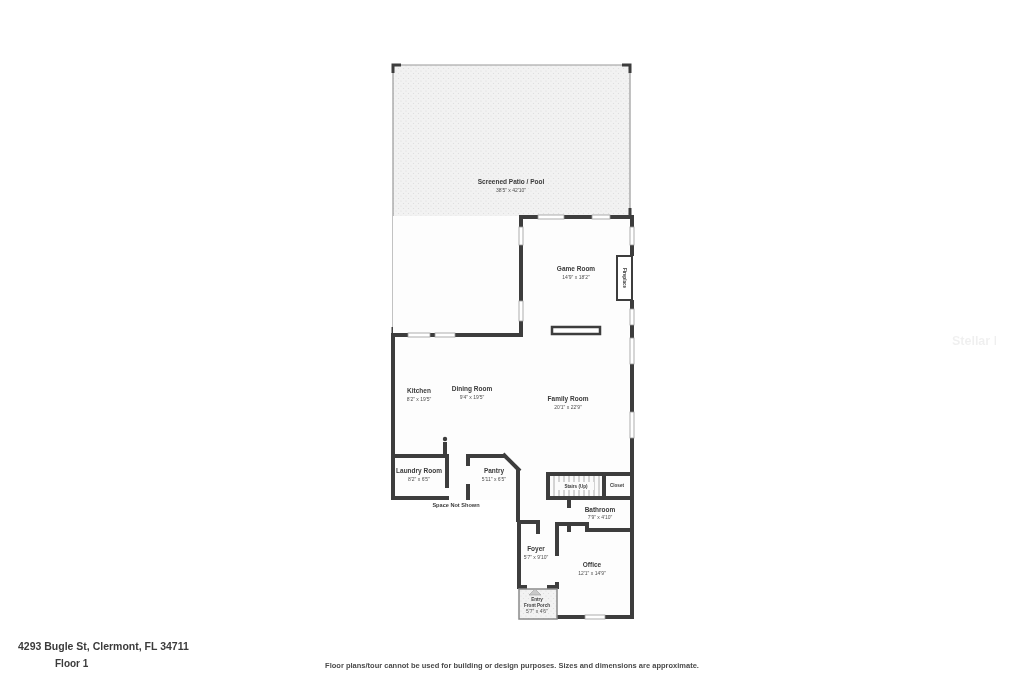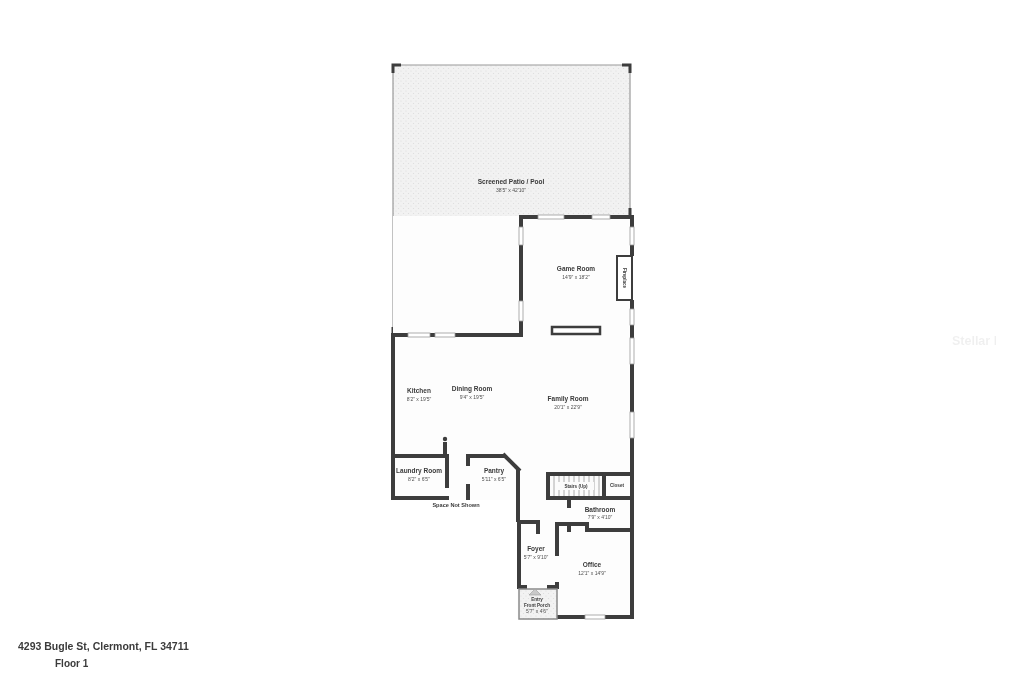--- a/index.html
+++ b/index.html
@@ -158,14 +158,15 @@
   <text class="rn" x="592" y="567">Office</text>
   <text class="rd" x="592" y="575">12'1" x 14'9"</text>
 
   <text class="note" x="456" y="507">Space Not Shown</text>
 
   <text class="wm" x="986" y="345">Stellar MLS</text>
 </svg>
 
 <div class="addr">4293 Bugle St, Clermont, FL 34711</div>
 <div class="floor">Floor 1</div>
+<div class="disclaimer">Floor plans/tour cannot be used for building or design purposes. Sizes and dimensions are approximate.</div>
 
 </div>
 
 </body></html>

